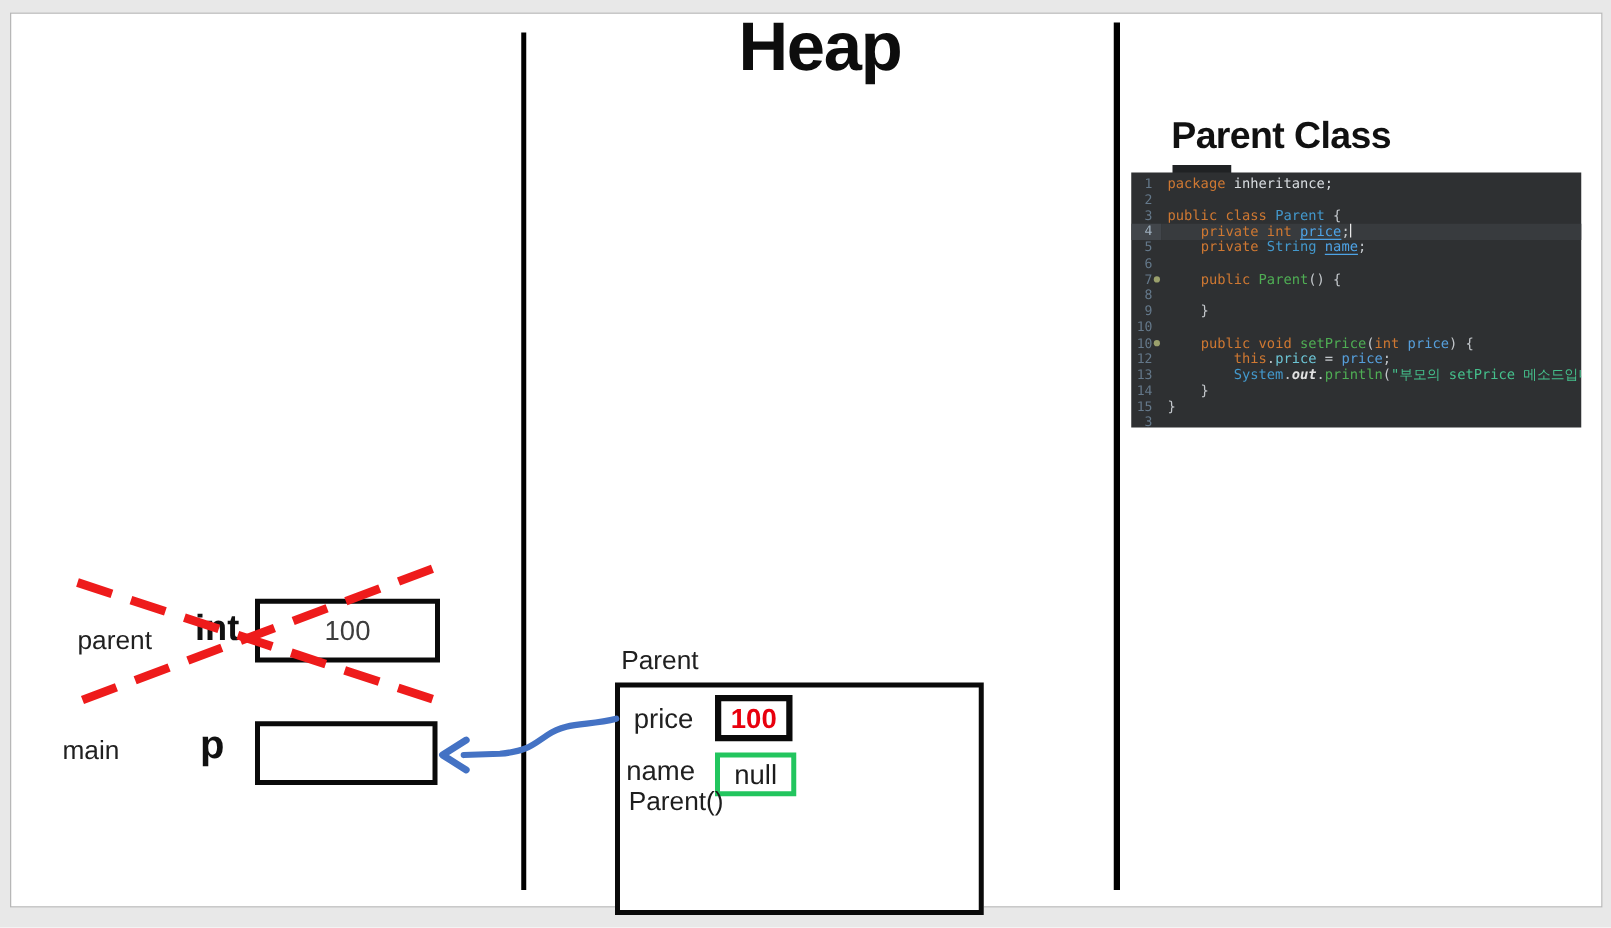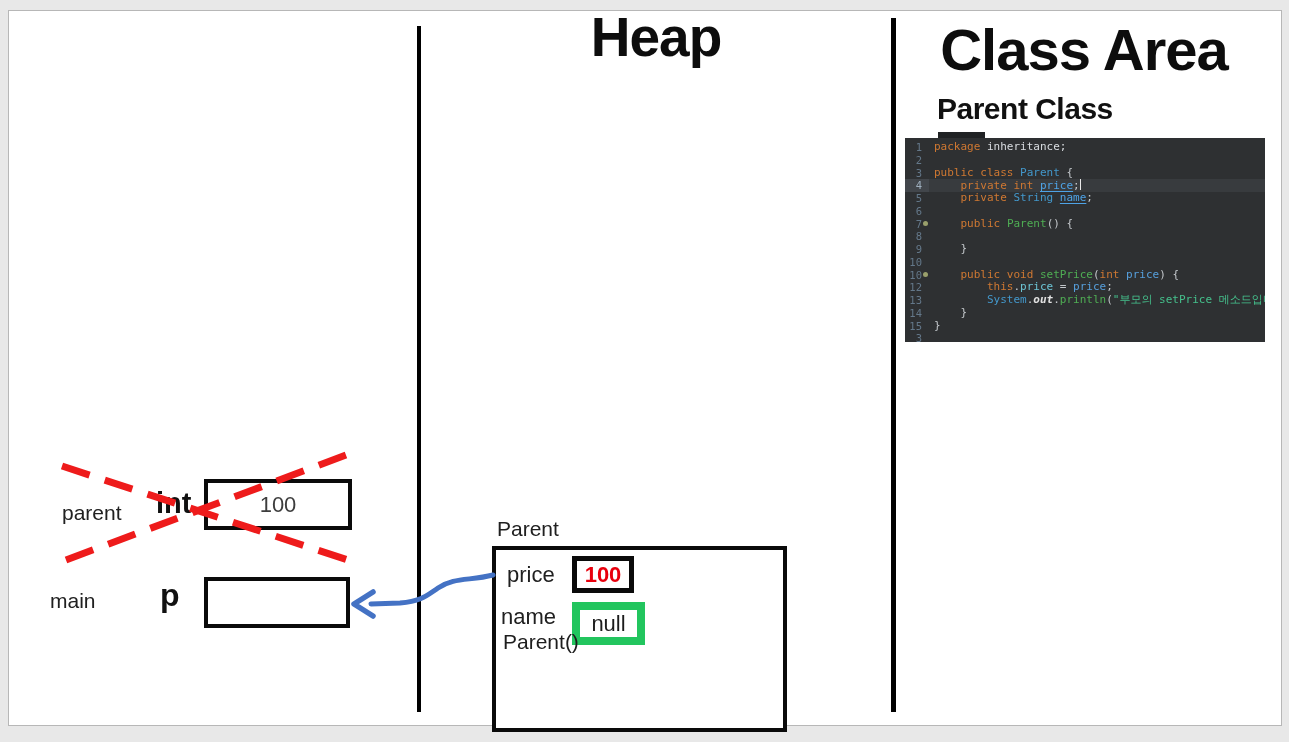--- a/index.html
+++ b/index.html
@@ -10,21 +10,21 @@
   .title{font-weight:800;font-size:55px;color:#0d0d0d;text-align:center;line-height:1.05;letter-spacing:-1px;}
   .divider{position:absolute;background:#000000;}
   .subheading{position:absolute;font-weight:800;font-size:30px;color:#111;letter-spacing:-0.5px;text-align:right;}
   .lbl{position:absolute;font-size:21px;color:#202020;}
   .varname{position:absolute;font-weight:800;color:#111;}
   .valbox{position:absolute;border:4px solid #0a0a0a;background:#fff;display:flex;align-items:center;justify-content:center;}
   .valbox .val{font-size:22px;color:#3d3d3d;}
   .heapbox{position:absolute;border:4px solid #0a0a0a;background:#fff;}
   .fieldbox{position:absolute;background:#fff;display:flex;align-items:center;justify-content:center;}
   .fieldbox.thick{border:5px solid #0a0a0a;}
-  .fieldbox.thin{border:8px solid #22c55e;justify-content:center;}
+  .fieldbox.thin{border:4px solid #22c55e;justify-content:center;}
   .fieldval{font-size:22px;color:#1c1c1c;}
   .fieldval.red{color:#e8000d;font-weight:800;}
   .methodline{position:absolute;font-size:21px;color:#1d1d1d;}
   .sqg-red{text-decoration:underline wavy #e03c31;text-decoration-thickness:1.5px;text-underline-offset:4px;}
 
   
   .editor{position:absolute;left:905px;top:138px;width:360px;height:204px;background:#2e3032;overflow:hidden;
           font-family:"DejaVu Sans Mono","Liberation Mono",monospace;font-size:11px;padding-top:3px;box-sizing:border-box;}
   .ed-cols{display:flex;}
   .gutter{width:24px;flex:0 0 24px;}
@@ -51,21 +51,20 @@
 
   svg.overlay{position:absolute;left:0;top:0;width:1289px;height:742px;pointer-events:none;}
 </style>
 </head>
 <body>
 
 <div id="canvas">
   <div class="slide"></div>
 
   <div class="abs title" style="left:480px;top:9px;width:352px;">Heap</div>
-  <div class="abs title" style="left:903px;top:20px;width:362px;font-size:58px;">Class Area</div>
 
   <div class="divider" style="left:417px;top:26px;width:4px;height:686px;"></div>
   <div class="divider" style="left:891px;top:18px;width:5px;height:694px;"></div>
 
   <div class="subheading" style="left:937px;top:92px;">Parent Class</div>
 
   <div class="notch"></div>
   <div class="editor">
     <div class="ed-cols">
       <div class="gutter">

